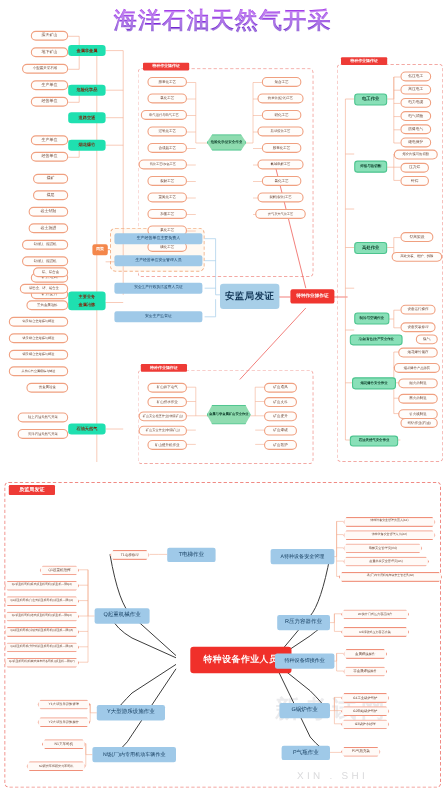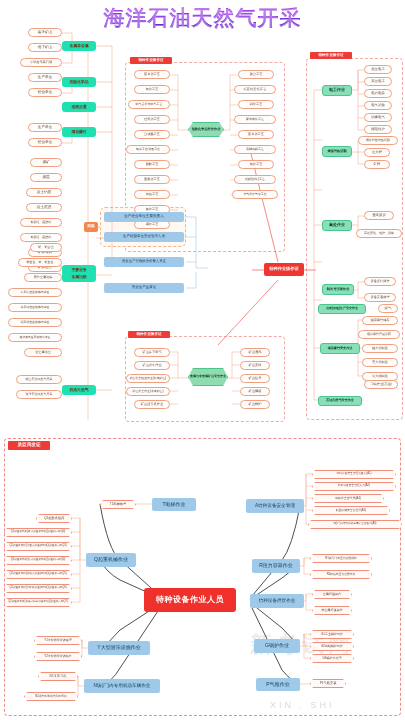--- a/index.html
+++ b/index.html
@@ -444,20 +444,21 @@
   <div class="node n-pill" style="left:238px; top:160px; width:36px; height:9px; font-size:3.2px;">氯化工艺</div>
   <div class="node n-pill" style="left:234px; top:175px; width:42px; height:9px; font-size:3.0px;">裂解(裂化)工艺</div>
   <div class="node n-pill" style="left:232px; top:190px; width:46px; height:9px; font-size:2.9px;">光气及光气化工艺</div>
 
   <div class="node n-orange" style="left:84px; top:222px; width:14px; height:10px; font-size:3.6px;">两类</div>
   <div class="node n-blue" style="left:104px; top:212px; width:80px; height:10px; font-size:3.6px;">生产经营单位主要负责人</div>
   <div class="node n-blue" style="left:104px; top:232px; width:80px; height:10px; font-size:3.5px;">生产经营单位安全管理人员</div>
   <div class="node n-blue" style="left:104px; top:257px; width:80px; height:10px; font-size:3.4px;">安全生产行政执法监察人员证</div>
   <div class="node n-blue" style="left:104px; top:283px; width:80px; height:10px; font-size:3.5px;">安全生产监督证</div>
 
+  <div class="node n-blue-lg" style="left:200px; top:258px; width:54px; height:23px;">安监局发证</div>
   <div class="node n-red" style="left:264px; top:263px; width:40px; height:13px; font-size:4.2px;">特种作业操作证</div>
 
   <div class="node n-greenhex" style="left:188px; top:368px; width:40px; height:18px; font-size:3.0px;">金属与非金属矿山安全作业</div>
   <div class="node n-pill" style="left:134px; top:348px; width:36px; height:9px; font-size:3.2px;">矿山井下电气</div>
   <div class="node n-pill" style="left:134px; top:361px; width:36px; height:9px; font-size:3.2px;">矿山排水作业</div>
   <div class="node n-pill" style="left:126px; top:374px; width:44px; height:9px; font-size:2.9px;">矿山安全检查作业(非煤矿山)</div>
   <div class="node n-pill" style="left:126px; top:387px; width:44px; height:9px; font-size:2.9px;">矿山安全作业(非煤矿山)</div>
   <div class="node n-pill" style="left:134px; top:400px; width:36px; height:9px; font-size:3.2px;">矿山提升机作业</div>
   <div class="node n-pill" style="left:240px; top:348px; width:30px; height:9px; font-size:3.3px;">矿山通风</div>
   <div class="node n-pill" style="left:240px; top:361px; width:30px; height:9px; font-size:3.3px;">矿山支柱</div>
@@ -492,21 +493,21 @@
   <div class="node n-green" style="left:320px; top:343px; width:40px; height:11px; font-size:3.1px;">烟花爆竹安全作业</div>
   <div class="node n-pill" style="left:362px; top:316px; width:36px; height:9px; font-size:3.2px;">烟花爆竹储存</div>
   <div class="node n-pill" style="left:358px; top:330px; width:42px; height:9px; font-size:3.0px;">烟花爆竹产品涉药</div>
   <div class="node n-pill" style="left:362px; top:344px; width:36px; height:9px; font-size:3.2px;">烟火药制造</div>
   <div class="node n-pill" style="left:362px; top:358px; width:36px; height:9px; font-size:3.2px;">黑火药制造</div>
   <div class="node n-pill" style="left:362px; top:372px; width:36px; height:9px; font-size:3.2px;">引火线制造</div>
 
   <div class="node n-green" style="left:318px; top:396px; width:44px; height:10px; font-size:3.1px;">石油天然气安全作业</div>
   <div class="node n-pill" style="left:364px; top:380px; width:34px; height:9px; font-size:3.2px;">司钻作业(石油)</div>
 
-  <div class="node n-red-lg" style="left:144px; top:588px; width:92px; height:24px;">特种设备作业人员</div>
+  <div class="node n-red-lg" style="left:173px; top:588px; width:92px; height:24px;">特种设备作业人员</div>
 
   <div class="node n-blue" style="left:152px; top:498px; width:44px; height:13px; font-size:5px;">T电梯作业</div>
   <div class="node n-hex" style="left:100px; top:500px; width:36px; height:9px; font-size:3.2px;">T1电梯修理</div>
 
   <div class="node n-blue" style="left:86px; top:553px; width:50px; height:14px; font-size:5px;">Q起重机械作业</div>
   <div class="node n-hex" style="left:36px; top:514px; width:36px; height:9px; font-size:3.2px;">Q1起重机指挥</div>
   <div class="node n-hex" style="left:4px; top:528px; width:68px; height:9px; font-size:2.6px;">Q2起重机司机(桥式起重机司机)(起重机—限Q4)</div>
   <div class="node n-hex" style="left:4px; top:542px; width:68px; height:9px; font-size:2.6px;">Q2起重机司机(门座式起重机司机)(起重机—限Q3)</div>
   <div class="node n-hex" style="left:4px; top:556px; width:68px; height:9px; font-size:2.6px;">Q2起重机司机(塔式起重机司机)(起重机—限Q4)</div>
   <div class="node n-hex" style="left:4px; top:570px; width:68px; height:9px; font-size:2.6px;">Q2起重机司机(流动式起重机司机)(起重机—限Q5)</div>

